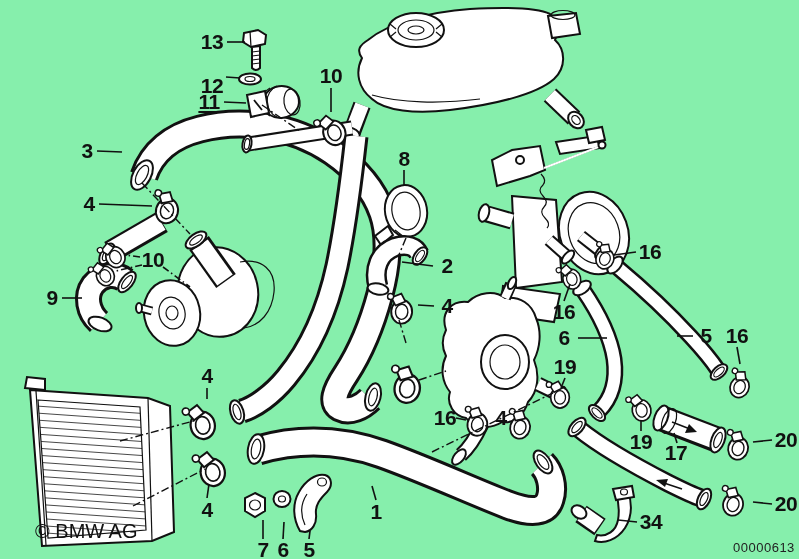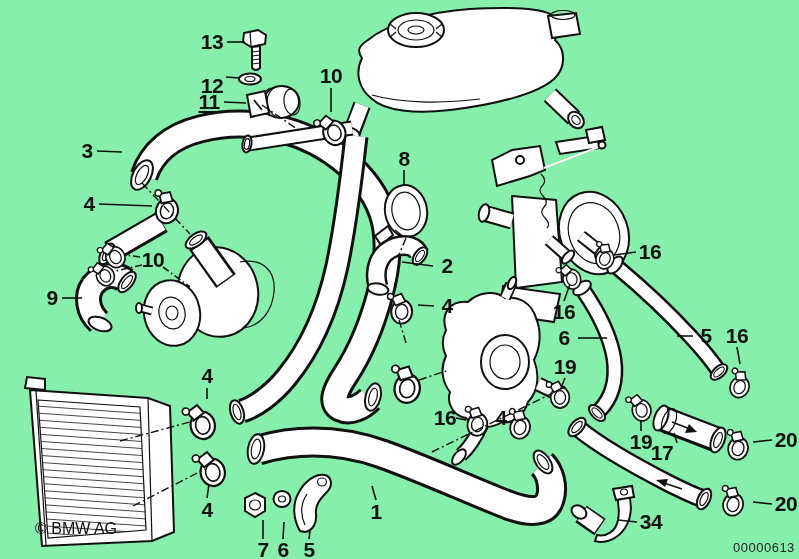--- a/index.html
+++ b/index.html
@@ -6,21 +6,21 @@
   #stage{position:relative;width:799px;height:559px;background:#86efac;overflow:hidden;
          font-family:"Liberation Sans",sans-serif;}
   #art{position:absolute;left:0;top:0;}
   .o{fill:#fff;stroke:#111;stroke-width:2;}
   .l{fill:none;stroke:#111;stroke-width:1.8;}
   .thin{fill:none;stroke:#111;stroke-width:1.2;}
   .dd{fill:none;stroke:#111;stroke-width:1.4;stroke-dasharray:8 3 2 3;}
   #callout-layer{position:absolute;left:0;top:0;width:100%;height:100%;pointer-events:none;}
   .callout{position:absolute;transform:translate(-50%,-50%);font-weight:700;font-size:21px;
            color:#111;letter-spacing:-0.5px;white-space:nowrap;}
-  .copyright{position:absolute;left:35px;top:520px;font-size:16px;color:#111;}
+  .copyright{position:absolute;left:35px;top:520px;font-size:20px;color:#111;}
   .docnum{position:absolute;left:733px;top:540px;font-size:13px;color:#222;letter-spacing:.5px;}
 </style>
 </head>
 <body>
 
 <div id="stage">
 
 <svg id="art" width="799" height="559" viewBox="0 0 799 559">
   <defs>
     <pattern id="fins" patternUnits="userSpaceOnUse" width="7" height="7" patternTransform="rotate(4)">
@@ -361,21 +361,21 @@
       <span class="callout" style="left: 447px; top: 306px;">4</span>
       <span class="callout" style="left: 650px; top: 252px;">16</span>
       <span class="callout" style="left: 564px; top: 312px;">16</span>
       <span class="callout" style="left: 564px; top: 338px;">6</span>
       <span class="callout" style="left: 706px; top: 336px;">5</span>
       <span class="callout" style="left: 737px; top: 336px;">16</span>
       <span class="callout" style="left: 565px; top: 367px;">19</span>
       <span class="callout" style="left: 445px; top: 418px;">16</span>
       <span class="callout" style="left: 501px; top: 418px;">4</span>
       <span class="callout" style="left: 641px; top: 442px;">19</span>
-      <span class="callout" style="left: 662px; top: 453px;">17</span>
+      <span class="callout" style="left: 676px; top: 453px;">17</span>
       <span class="callout" style="left: 786px; top: 440px;">20</span>
       <span class="callout" style="left: 786px; top: 504px;">20</span>
       <span class="callout" style="left: 651px; top: 522px;">34</span>
       <span class="callout" style="left: 376px; top: 512px;">1</span>
       <span class="callout" style="left: 263px; top: 550px;">7</span>
       <span class="callout" style="left: 283px; top: 550px;">6</span>
       <span class="callout" style="left: 309px; top: 550px;">5</span>
       <span class="callout" style="left: 207px; top: 376px;">4</span>
       <span class="callout" style="left: 207px; top: 510px;">4</span>
     </div>

